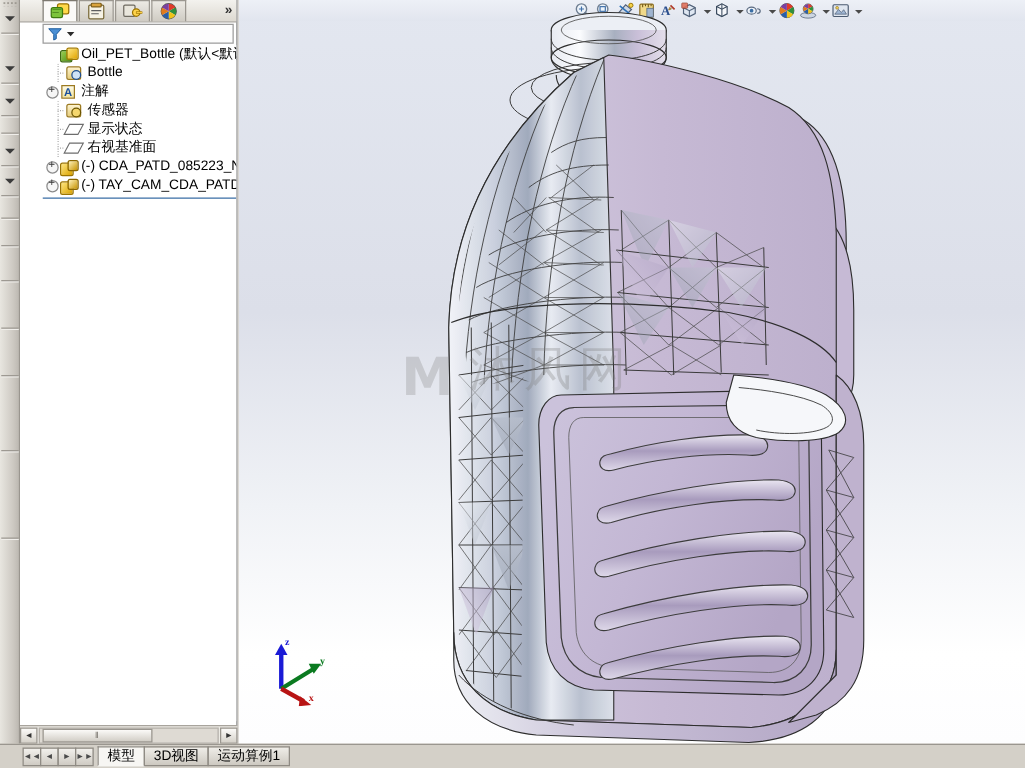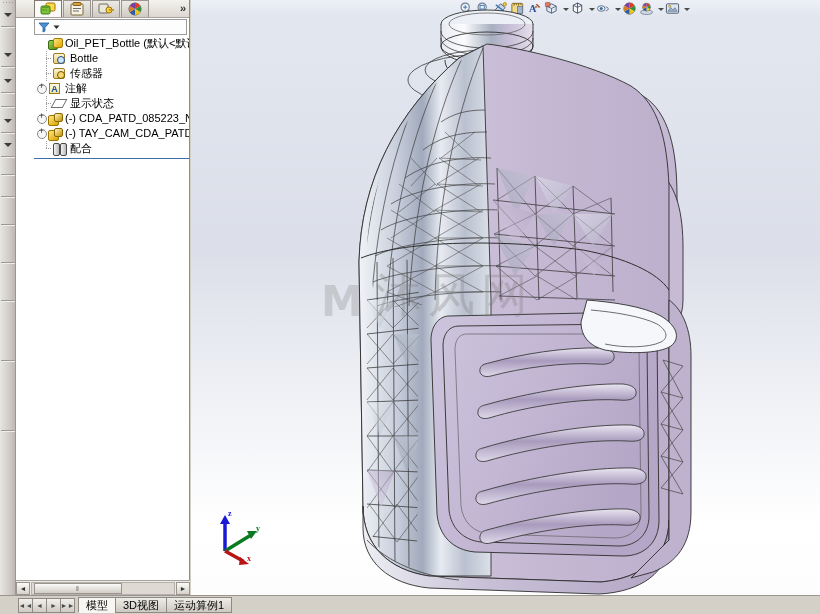--- a/index.html
+++ b/index.html
@@ -360,21 +360,21 @@
 
   .watermark {
     position: absolute;
     left: 128px; top: 275px;
     width: 310px; height: 62px;
     opacity: .30;
     pointer-events: none;
     user-select: none;
   }
   .wm-text {
-    font-size: 47px;
+    font-size: 38px;
     color: #7d7d7d;
     letter-spacing: 6px;
     line-height: 40px;
     font-family: "DejaVu Sans", sans-serif;
     padding-left: 56px;
   }
   .wm-url {
     font-size: 13px;
     color: #8a8a8a;
     letter-spacing: 1px;
@@ -478,70 +478,70 @@
       </div>
 
       <div class="tree-row" style="padding-left:8px">
         <div class="tw-dots"></div>
         <div class="tw-icon">
             <span class="ic-hist"></span>
           </div>
         <div class="tw-label">Bottle</div>
       </div>
 
+      <div class="tree-row" style="padding-left:2px">
+        <div class="tw-expander has"></div>
+        <div class="tw-icon">
+            <span class="ic-anno"></span>
+          </div>
+        <div class="tw-label">注解</div>
+      </div>
+
       <div class="tree-row" style="padding-left:8px">
         <div class="tw-dots"></div>
         <div class="tw-icon">
             <span class="ic-sensor"></span>
           </div>
         <div class="tw-label">传感器</div>
       </div>
 
-      <div class="tree-row" style="padding-left:2px">
-        <div class="tw-expander has"></div>
-        <div class="tw-icon">
-            <span class="ic-anno"></span>
-          </div>
-        <div class="tw-label">注解</div>
-      </div>
-
 
       <div class="tree-row" style="padding-left:8px">
         <div class="tw-dots"></div>
         <div class="tw-icon">
             <span class="ic-plane"></span>
           </div>
         <div class="tw-label">显示状态</div>
       </div>
 
+      <div class="tree-row" style="padding-left:8px">
+        <div class="tw-dots"></div>
+        <div class="tw-icon">
+            <span class="ic-plane"></span>
+          </div>
+        <div class="tw-label">右视基准面</div>
+      </div>
 
 
       <div class="tree-row" style="padding-left:2px">
         <div class="tw-expander has"></div>
         <div class="tw-icon">
             <span class="ic-part"></span>
           </div>
         <div class="tw-label">(-) CDA_PATD_085223_NEW-1&lt;</div>
       </div>
 
       <div class="tree-row" style="padding-left:2px">
         <div class="tw-expander has"></div>
         <div class="tw-icon">
             <span class="ic-part"></span>
           </div>
         <div class="tw-label">(-) TAY_CAM_CDA_PATD_085223</div>
       </div>
 
-      <div class="tree-row" style="padding-left:8px">
-        <div class="tw-dots last"></div>
-        <div class="tw-icon">
-            <span class="ic-mate"></span>
-          </div>
-        <div class="tw-label">配合</div>
-      </div>
 
       <div class="tw-sep"></div>
     </div>
   </div>
 
   <div class="fm-hscroll">
     <div class="hs-btn">◄</div>
     <div class="hs-track">
       <div class="hs-thumb">
         <span>‖</span>

